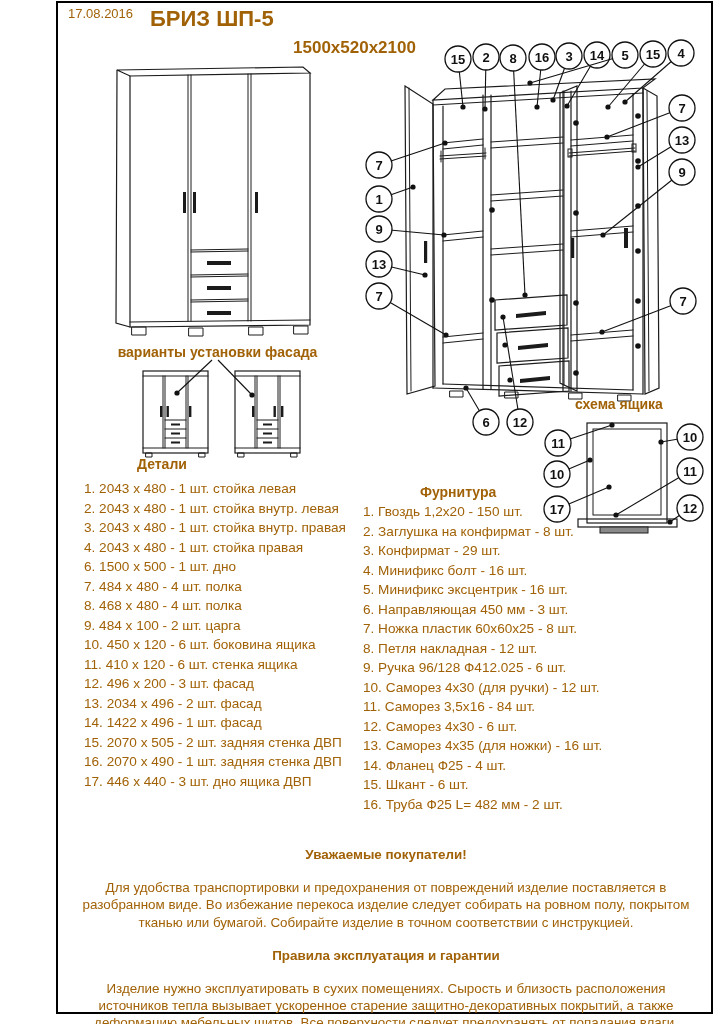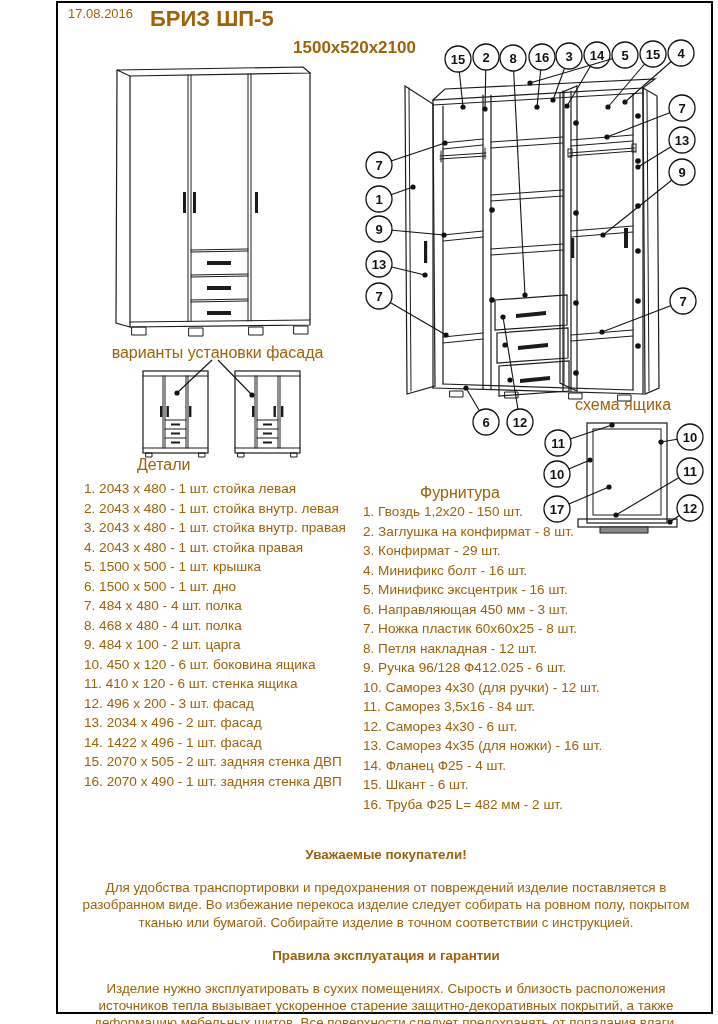--- a/index.html
+++ b/index.html
@@ -4,21 +4,21 @@
 <style>
   html,body{margin:0;padding:0;background:#e8e8e8;}
   #page{position:relative;width:718px;height:1024px;background:#fff;
         font-family:"Liberation Sans",sans-serif;color:#a16207;overflow:hidden;}
   .border-frame{position:absolute;left:56px;top:1px;width:653px;height:1009px;
         border:2px solid #000;pointer-events:none;}
   .abs{position:absolute;}
   .date{left:68px;top:6px;font-size:13px;}
   .title{left:150px;top:6px;width:385px;font-size:22px;font-weight:bold;}
   .subtitle{left:162px;top:38px;width:385px;text-align:center;font-size:17px;font-weight:bold;}
-  .seclabel{font-size:16px;font-weight:normal;}
+  .seclabel{font-size:14px;font-weight:bold;}
   .lbl-variants{left:100px;top:344px;width:235px;text-align:center;}
   .lbl-parts{left:137px;top:456px;}
   .lbl-hardware{left:420px;top:484px;text-align:right;}
   .lbl-scheme{left:575px;top:396px;}
   .list{font-size:13.6px;line-height:19.5px;white-space:nowrap;}
   .list-parts{left:84px;top:479px;}
   .list-hardware{left:363px;top:502px;}
   .notices{left:62px;top:830px;width:648px;text-align:center;font-size:13.4px;line-height:17.2px;}
   .notices div{margin:16px;}
   .notices .bold{font-weight:bold;}
@@ -266,32 +266,32 @@
       <circle cx="170" cy="93" r="13" class="callout"></circle>
       <text x="170" y="97.5" class="callout-num">12</text>
     </svg>
 
   <div class="abs seclabel lbl-parts">Детали</div>
   <div id="parts-list" class="abs list list-parts">
       <div>1. 2043 х 480 - 1 шт. стойка левая</div>
       <div>2. 2043 х 480 - 1 шт. стойка внутр. левая</div>
       <div>3. 2043 х 480 - 1 шт. стойка внутр. правая</div>
       <div>4. 2043 х 480 - 1 шт. стойка правая</div>
-      <div>5. 1500 х 500 - 1 шт. крышка</div>
       <div>6. 1500 х 500 - 1 шт. дно</div>
       <div>7. 484 х 480 - 4 шт. полка</div>
       <div>8. 468 х 480 - 4 шт. полка</div>
       <div>9. 484 х 100 - 2 шт. царга</div>
       <div>10. 450 х 120 - 6 шт. боковина ящика</div>
       <div>11. 410 х 120 - 6 шт. стенка ящика</div>
       <div>12. 496 х 200 - 3 шт. фасад</div>
       <div>13. 2034 х 496 - 2 шт. фасад</div>
       <div>14. 1422 х 496 - 1 шт. фасад</div>
       <div>15. 2070 х 505 - 2 шт. задняя стенка ДВП</div>
       <div>16. 2070 х 490 - 1 шт. задняя стенка ДВП</div>
+      <div>17. 446 х 440 - 3 шт. дно ящика ДВП</div>
     </div>
 
   <div class="abs seclabel lbl-hardware">Фурнитура</div>
   <div id="hardware-list" class="abs list list-hardware">
       <div>1. Гвоздь 1,2х20 - 150 шт.</div>
       <div>2. Заглушка на конфирмат - 8 шт.</div>
       <div>3. Конфирмат - 29 шт.</div>
       <div>4. Минификс болт - 16 шт.</div>
       <div>5. Минификс эксцентрик - 16 шт.</div>
       <div>6. Направляющая 450 мм - 3 шт.</div>

